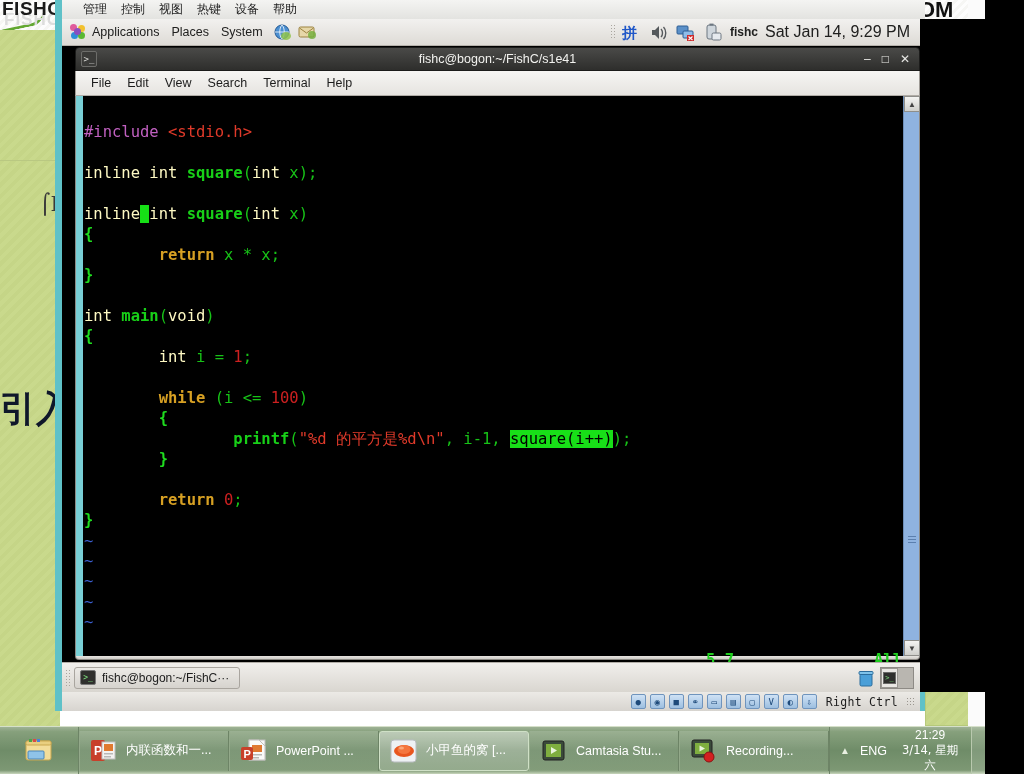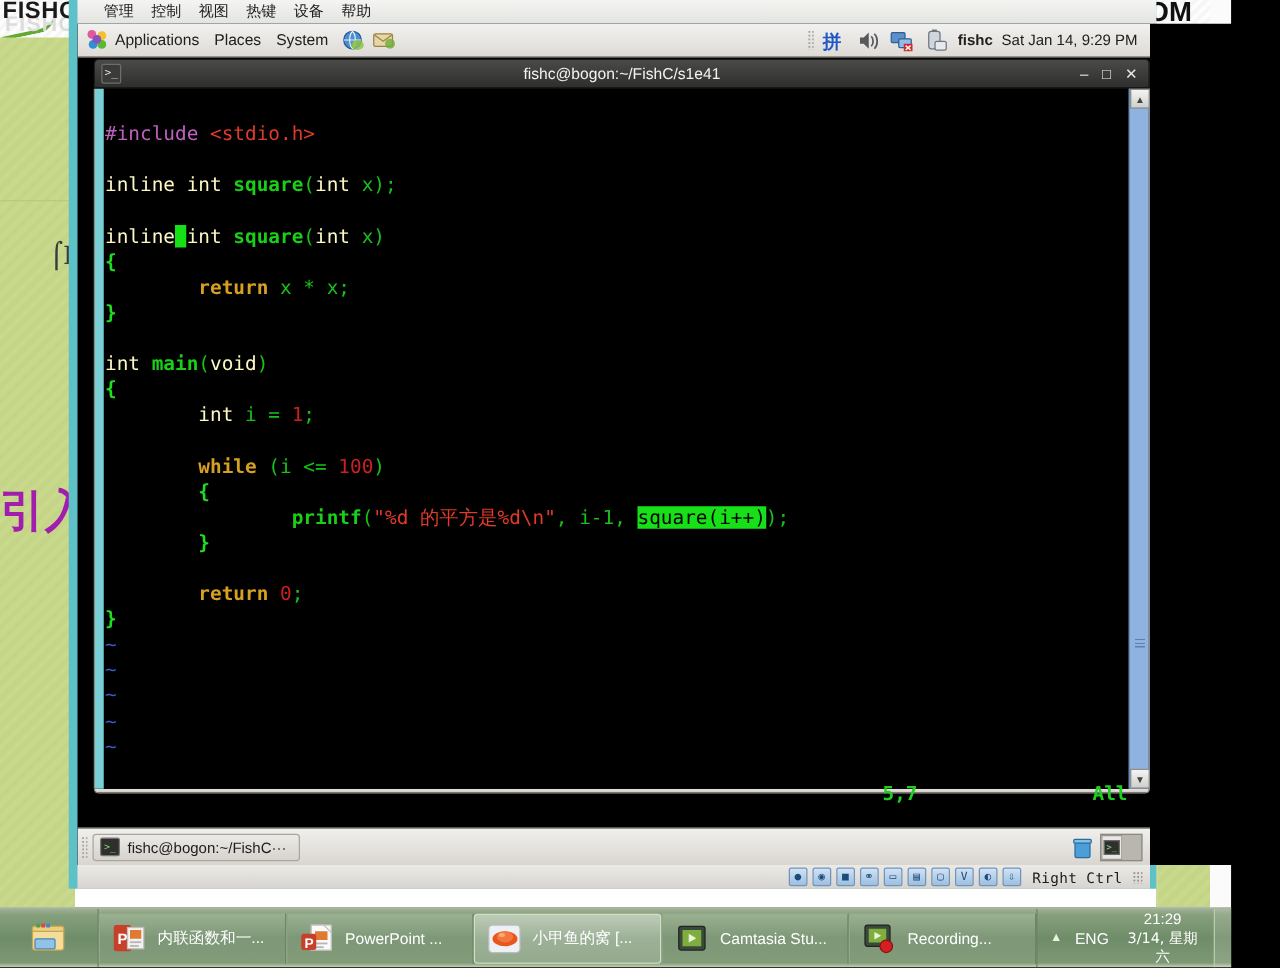--- a/index.html
+++ b/index.html
@@ -54,21 +54,21 @@
   #ppt-white-right {
     position: absolute; left: 968px; top: 0px; width: 17px; height: 726px;
     background: #fbfbfb;
   }
   #ppt-divider {
     position: absolute; left: 0px; top: 160px; width: 60px; height: 1px;
     background: #b9c882;
   }
   #ppt-cn-text {
     position: absolute; left: 0px; top: 385px;
-    font-size: 36px; font-weight: bold; color: #a21caf;
+    font-size: 36px; font-weight: bold; color: #0f172a;
     font-family: "DejaVu Sans", sans-serif;
     white-space: nowrap;
   }
   #ppt-cursor-ibeam {
     position: absolute; left: 40px; top: 192px;
     color: #3a3a3a; font-size: 20px; font-family: "DejaVu Serif", serif;
   }
 
   
   #black-right { position:absolute; left:985px; top:0; width:39px; height:774px; background:#000; }
@@ -116,21 +116,21 @@
   }
   #gnome-right {
     margin-left: auto; display: flex; align-items: center; gap: 7px;
     padding-right: 10px; font-size: 12px;
   }
   #panel-grip { width:5px; height:16px;
     background-image: radial-gradient(circle, #a9a59e 1px, transparent 1px);
     background-size: 3px 3px; }
   .tray-ico { width: 20px; height: 19px; position: relative; }
   #panel-user { font-weight: bold; font-size: 12px; }
-  #panel-clock { font-size: 12px; }
+  #panel-clock { font-size: 16px; }
 
   
   #term-window {
     position: absolute; left: 13px; top: 28px; width: 845px; height: 610px;
   }
   #term-titlebar {
     height: 24px; width: 100%;
     background: linear-gradient(#4a4a48,#2e2e2c);
     border: 1px solid #1b1b1a;
     border-radius: 4px 4px 0 0;
@@ -417,20 +417,28 @@
       <div id="term-titlebar">
         <div id="term-icon-box">&gt;_</div>
         <div id="term-title">fishc@bogon:~/FishC/s1e41</div>
         <div id="term-winbtns">
           <span>–</span>
           <span>□</span>
           <span>✕</span>
         </div>
       </div>
 
+      <div id="term-menubar">
+        <span class="tm">File</span>
+        <span class="tm">Edit</span>
+        <span class="tm">View</span>
+        <span class="tm">Search</span>
+        <span class="tm">Terminal</span>
+        <span class="tm">Help</span>
+      </div>
 
       <div id="term-body">
         <div id="term-leftborder"></div>
 
         <div id="term-text">
 <span class="c-pre">#include</span> <span class="c-str">&lt;stdio.h&gt;</span>
 
 <span class="c-type">inline int</span> <span class="c-func">square</span><span class="c-plain">(</span><span class="c-type">int</span><span class="c-plain"> x);</span>
 
 <span class="c-type">inline</span><span class="cursor-blk">&nbsp;</span><span class="c-type">int</span> <span class="c-func">square</span><span class="c-plain">(</span><span class="c-type">int</span><span class="c-plain"> x)</span>

